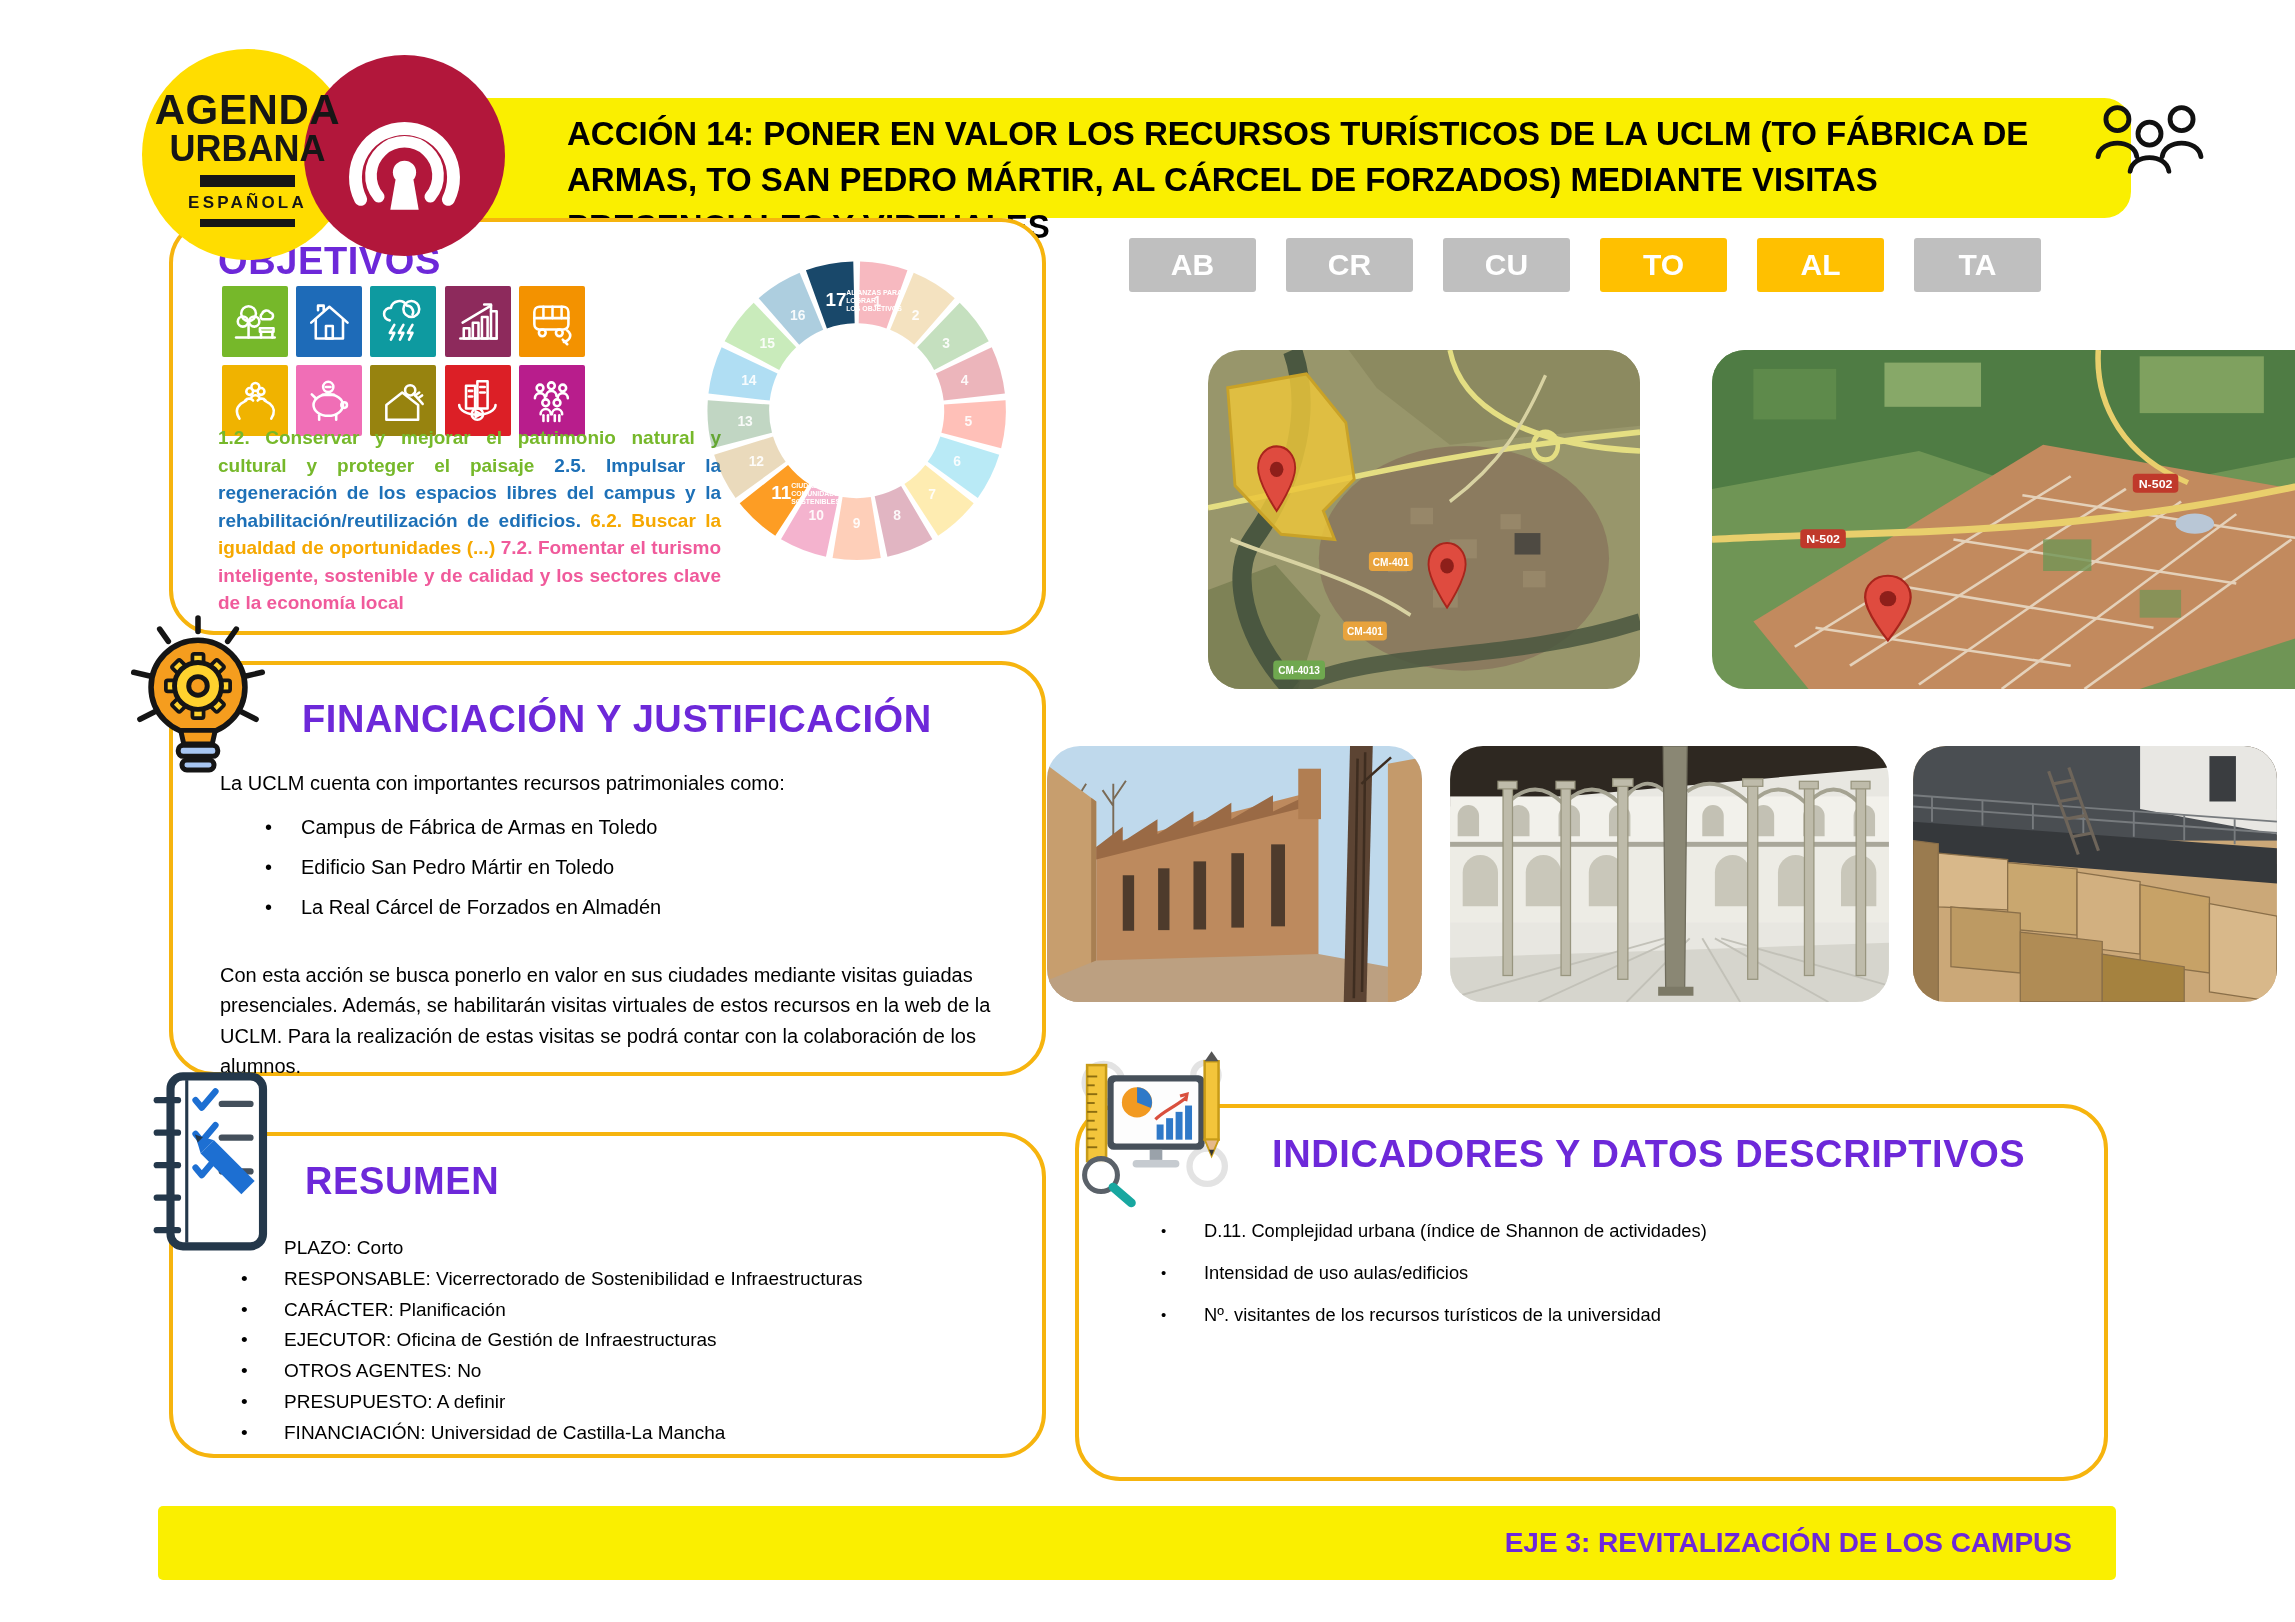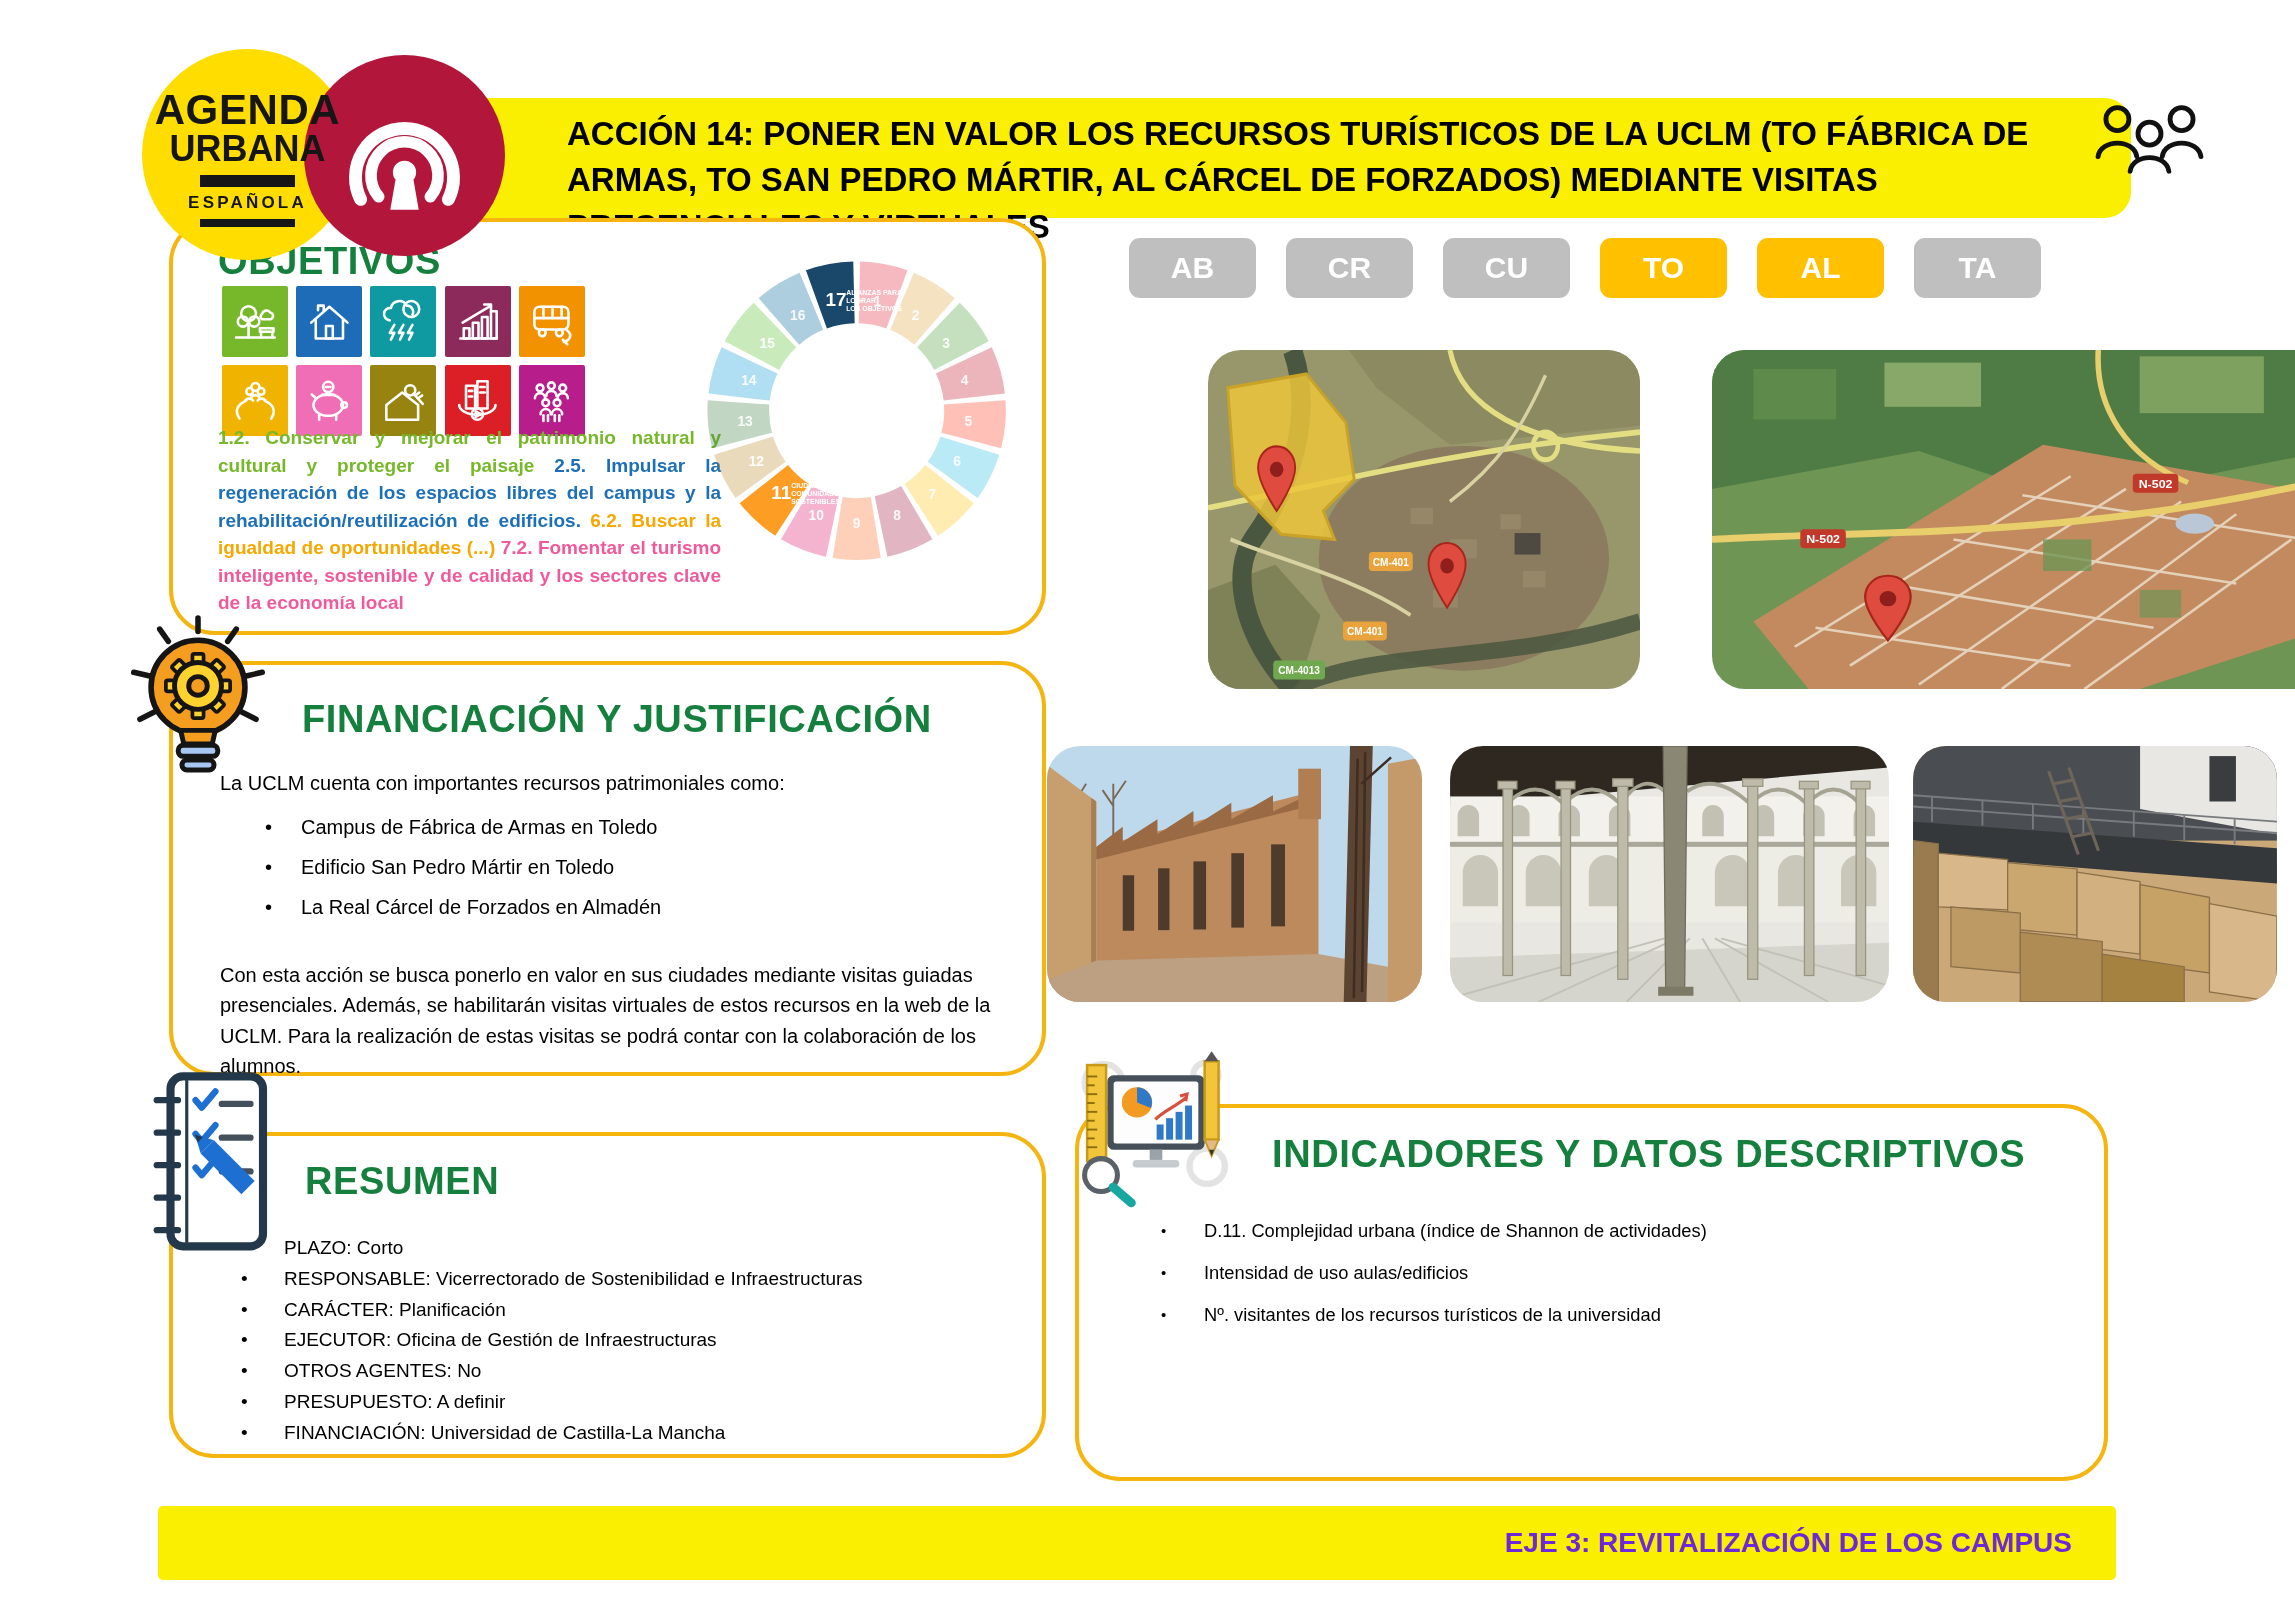--- a/index.html
+++ b/index.html
@@ -19,36 +19,36 @@
   .agenda-line3{font-size:17px;font-weight:700;letter-spacing:3.2px;}
   .agenda-bar2{width:95px;height:8.2px;background:#161616;margin:6.3px auto 0;}
   .people-icon{position:absolute;left:2092px;top:96px;width:115px;height:102px;z-index:5;}
 
   
   .card{position:absolute;background:#fff;border:4.4px solid #F6B40E;border-radius:45px;}
   #card-objetivos{left:169px;top:218px;width:869px;height:409px;z-index:1;}
   #card-descripcion{left:169px;top:661px;width:869px;height:407px;}
   #card-resumen{left:169px;top:1132px;width:869px;height:318px;}
   #card-indicadores{left:1075px;top:1104px;width:1025px;height:369px;}
-  .section-title{position:absolute;font-size:38px;font-weight:bold;color:#15803d;margin:0;letter-spacing:0.6px;}
+  .section-title{position:absolute;font-size:38px;font-weight:bold;color:#6d28d9;margin:0;letter-spacing:0.6px;}
   #card-objetivos .section-title{left:45px;top:17.7px;}
   #card-descripcion .section-title{left:129px;top:33px;}
   #card-resumen .section-title{left:132px;top:24px;}
   #card-indicadores .section-title{left:193px;top:25px;}
 
   
   .tiles{position:absolute;left:49px;top:64px;display:grid;grid-template-columns:repeat(5,66px);gap:8.2px;}
   .tile{width:66px;height:71px;border-radius:1.9px;display:flex;align-items:center;justify-content:center;}
   .tile svg{width:86%;height:86%;}
   .obj-text{position:absolute;left:45px;top:202px;width:503px;font-size:19px;font-weight:bold;line-height:1.45;text-align:justify;margin:0;}
   .sdg-wheel{position:absolute;left:525px;top:30px;width:318px;height:318px;}
 
   
   .tabs{position:absolute;left:1129px;top:238px;display:flex;gap:30px;z-index:2;}
-  .tab{width:127px;height:60px;border-radius:11px;background:#BFBFBF;color:#fff;font-size:30px;font-weight:bold;display:flex;align-items:center;justify-content:center;}
+  .tab{width:127px;height:54px;border-radius:3px;background:#BFBFBF;color:#fff;font-size:30px;font-weight:bold;display:flex;align-items:center;justify-content:center;}
   .tab.active{background:#FFC000;}
 
   
   .map,.photo{position:absolute;border-radius:33px;overflow:hidden;}
   .map{top:350px;height:339px;}
   #map-toledo{left:1208px;width:432px;}
   #map-almaden{left:1712px;width:616px;}
   .photo{top:746px;height:256px;}
   #photo-fabrica{left:1047px;width:375px;}
   #photo-sanpedro{left:1450px;width:439px;}

